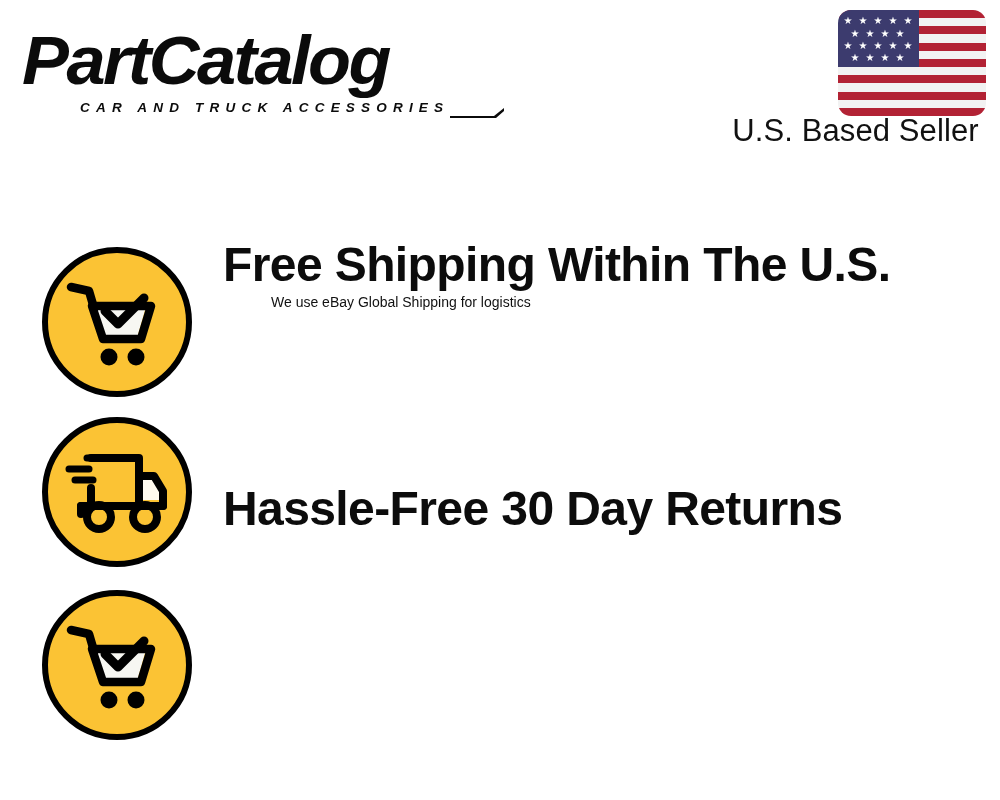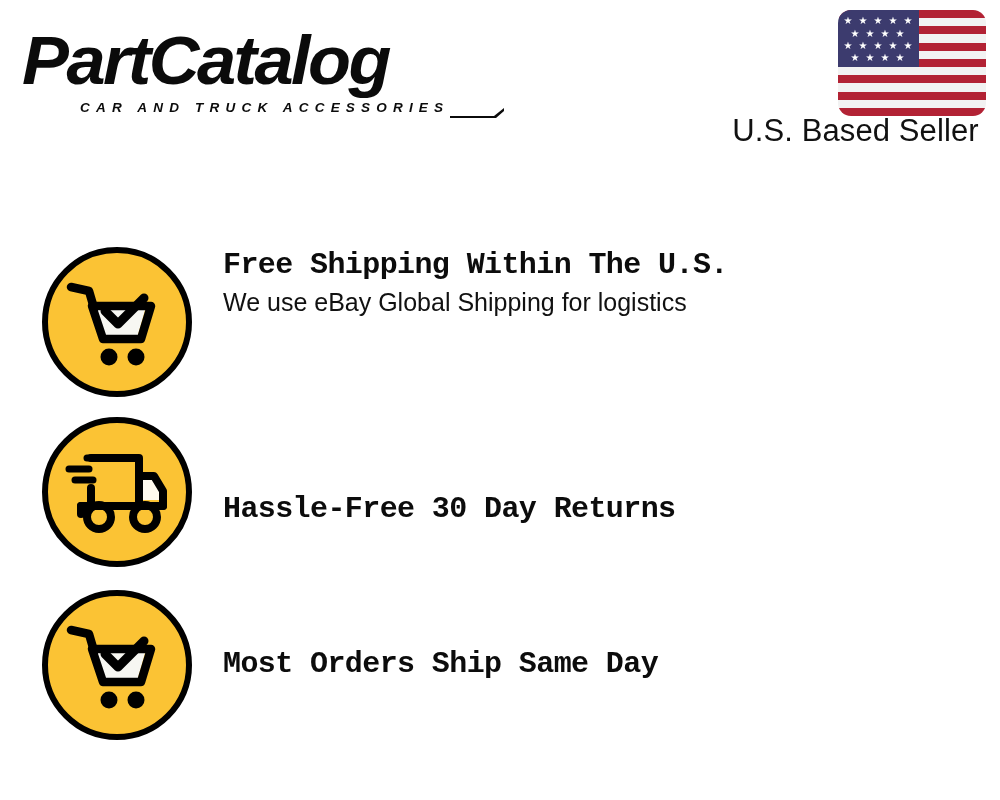--- a/index.html
+++ b/index.html
@@ -145,23 +145,23 @@
     transform: translate(-50%, -50%);
   }
 
   .feature-text {
     position: absolute;
     left: 223px;
     top: 0;
     width: 760px;
   }
   .feature-title {
-    font-family: Liberation Mono, monospace;
+    font-family: Liberation Sans, sans-serif;
     font-weight: bold;
-    font-size: 30px;
+    font-size: 48px;
     line-height: 44px;
     letter-spacing: -0.6px;
     color: #0c0c0c;
     white-space: nowrap;
   }
   .feature-subtitle {
     font-family: "Liberation Sans", sans-serif;
     font-weight: normal;
     font-size: 21px;
     line-height: 32px;
@@ -172,24 +172,25 @@
     font-family: "Liberation Sans", sans-serif;
     font-weight: bold;
     font-size: 19.5px;
     line-height: 30px;
     color: #0c0c0c;
     white-space: nowrap;
   }
   .feature-sub-note {
     font-family: "Liberation Sans", sans-serif;
     font-weight: normal;
-    font-size: 25px;
+    font-size: 14px;
     line-height: 30px;
     color: #111111;
     white-space: nowrap;
+    margin-left: 48px;
   }
 
   
   #feature-row-1 .feature-text { top: 70px; }
   #feature-row-2 .feature-text { top: 52px; }
   #feature-row-0 .feature-text { top: -4px; }
 </style>
 </head>
 <body>
 
@@ -287,16 +288,13 @@
   <div class="feature-badge">
     <svg width="104" height="92" viewBox="0 0 104 92">
       <polygon points="30,34 80,34 72,62 40,62" fill="#F7F7F2"></polygon>
       <path d="M6,11 L24,15 L29,32" fill="none" stroke="#000" stroke-width="8.5" stroke-linecap="round" stroke-linejoin="round"></path>
       <path d="M27,30 L86,30 L76,63 L38,63 L27,30 Z" fill="none" stroke="#000" stroke-width="8.5" stroke-linecap="round" stroke-linejoin="round"></path>
       <path d="M40,35 L53,48 L79,22" fill="none" stroke="#000" stroke-width="9" stroke-linecap="round" stroke-linejoin="round"></path>
       <circle cx="44" cy="81" r="8.5" fill="#000"></circle>
       <circle cx="71" cy="81" r="8.5" fill="#000"></circle>
     </svg>
   </div>
-  <div class="feature-text">
-    <div class="feature-title">Most Orders Ship Same Day</div>
-  </div>
 </div>
 
 </body></html>

